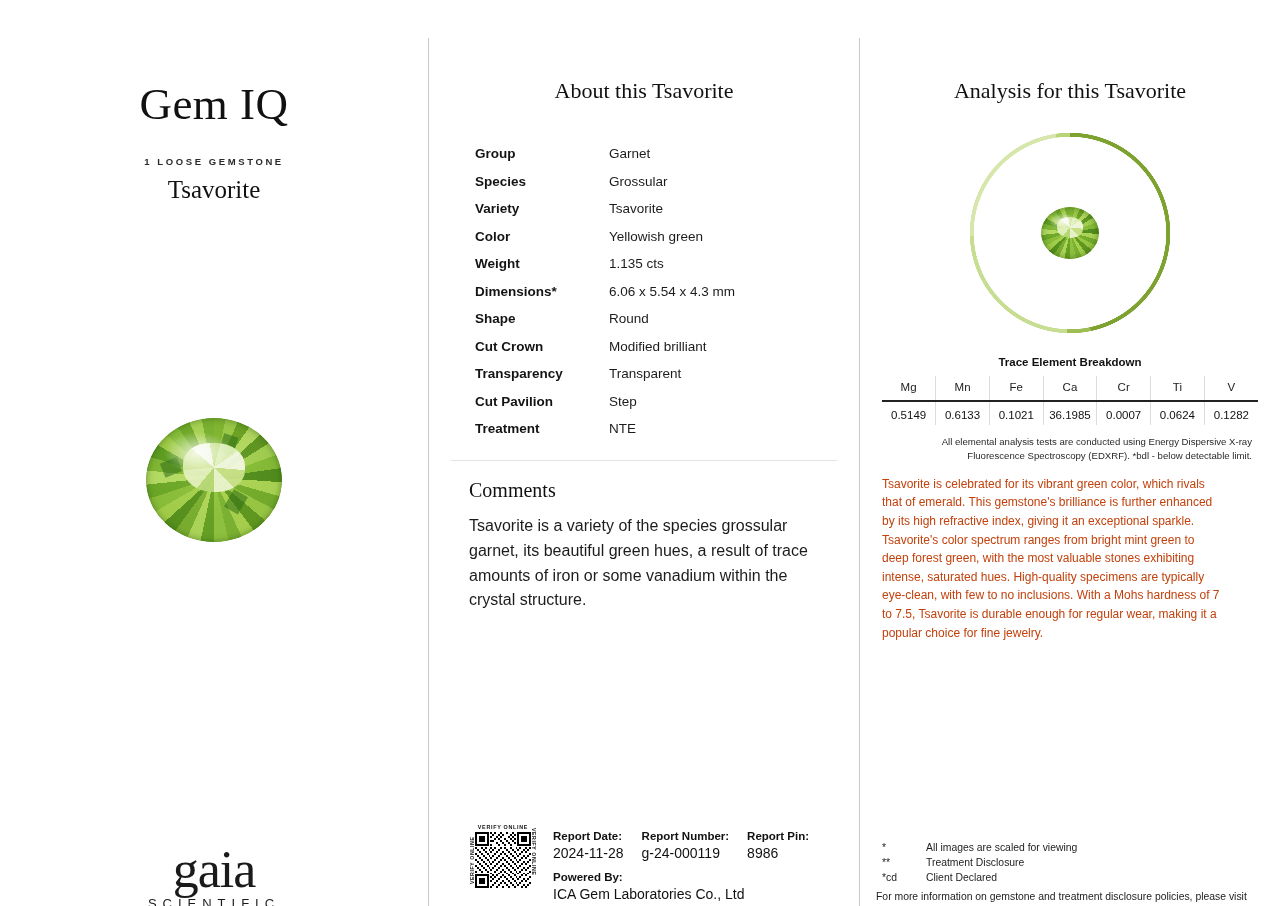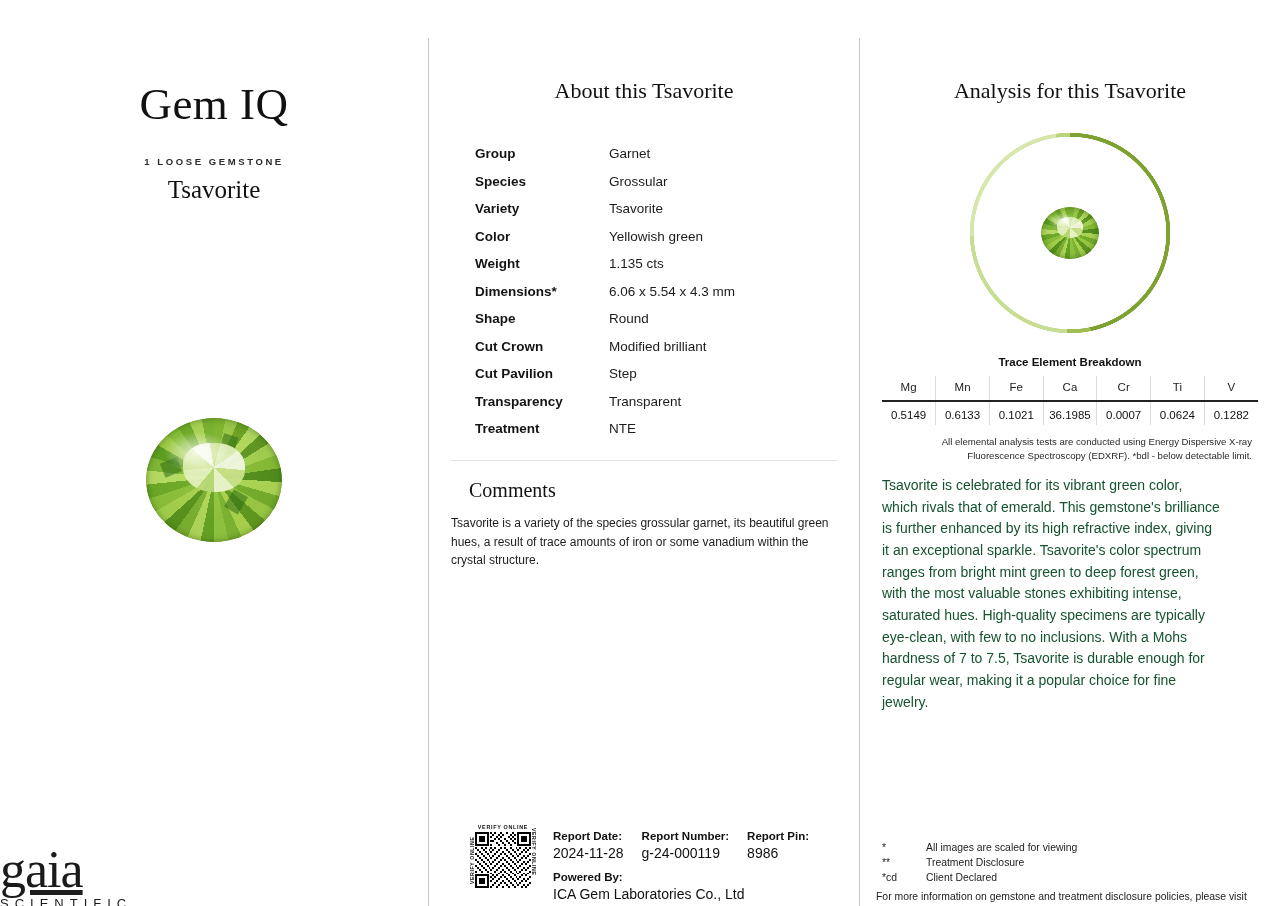--- a/index.html
+++ b/index.html
@@ -147,21 +147,21 @@
     inset: 0;
     border-radius: 50%;
     box-shadow: inset 0 0 7px rgba(40,80,10,.55);
   }
 
   .gaia-logo-wrap {
     position: absolute;
     bottom: 0;
     left: 0;
     width: 428px;
-    text-decoration: underline;
+    text-align: center;
   }
   .gaia-word {
     font-family: "Liberation Serif", serif;
     font-size: 52px;
     line-height: .95;
     color: #1a1a1a;
     letter-spacing: -1px;
   }
   .gaia-sub {
     font-size: 13px;
@@ -205,24 +205,25 @@
     margin: 24px 0 0 0;
   }
   .sub-title {
     font-family: "Liberation Serif", serif;
     font-size: 20px;
     margin-top: 18px;
     margin-left: 18px;
     color: #111;
   }
   .body-text {
-    font-size: 12px;
+    font-size: 16px;
     line-height: 1.55;
     color: #1c1c1c;
     margin-top: 12px;
+    margin-left: 18px;
     margin-right: 8px;
   }
 
   
   .footer-mid {
     position: absolute;
     bottom: 0;
     left: 0;
     width: 100%;
     padding: 0 22px 4px 22px;
@@ -354,23 +355,23 @@
     padding: 0 6px;
   }
 
   .right-sec-title {
     font-family: "Liberation Serif", serif;
     font-size: 20px;
     margin-top: 26px;
     color: #111;
   }
   .right-body {
-    font-size: 14px;
+    font-size: 12px;
     line-height: 1.55;
-    color: #14532d;
+    color: #c2410c;
     margin-top: 12px;
     margin-right: 36px;
   }
 
   .footer-right {
     position: absolute;
     bottom: 0;
     left: 0;
     width: 100%;
     padding: 0 22px 4px 22px;
@@ -446,26 +447,26 @@
         </div>
         <div class="prop-row">
           <div class="prop-key">Shape</div>
           <div class="prop-val">Round</div>
         </div>
         <div class="prop-row">
           <div class="prop-key">Cut Crown</div>
           <div class="prop-val">Modified brilliant</div>
         </div>
         <div class="prop-row">
+          <div class="prop-key">Transparency</div>
+          <div class="prop-val">Transparent</div>
+        </div>
+        <div class="prop-row">
           <div class="prop-key">Cut Pavilion</div>
           <div class="prop-val">Step</div>
-        </div>
-        <div class="prop-row">
-          <div class="prop-key">Transparency</div>
-          <div class="prop-val">Transparent</div>
         </div>
         <div class="prop-row">
           <div class="prop-key">Treatment</div>
           <div class="prop-val">NTE</div>
         </div>
       </div>
 
       <hr class="hr-soft">
 
       <div class="sub-title">Comments</div>

